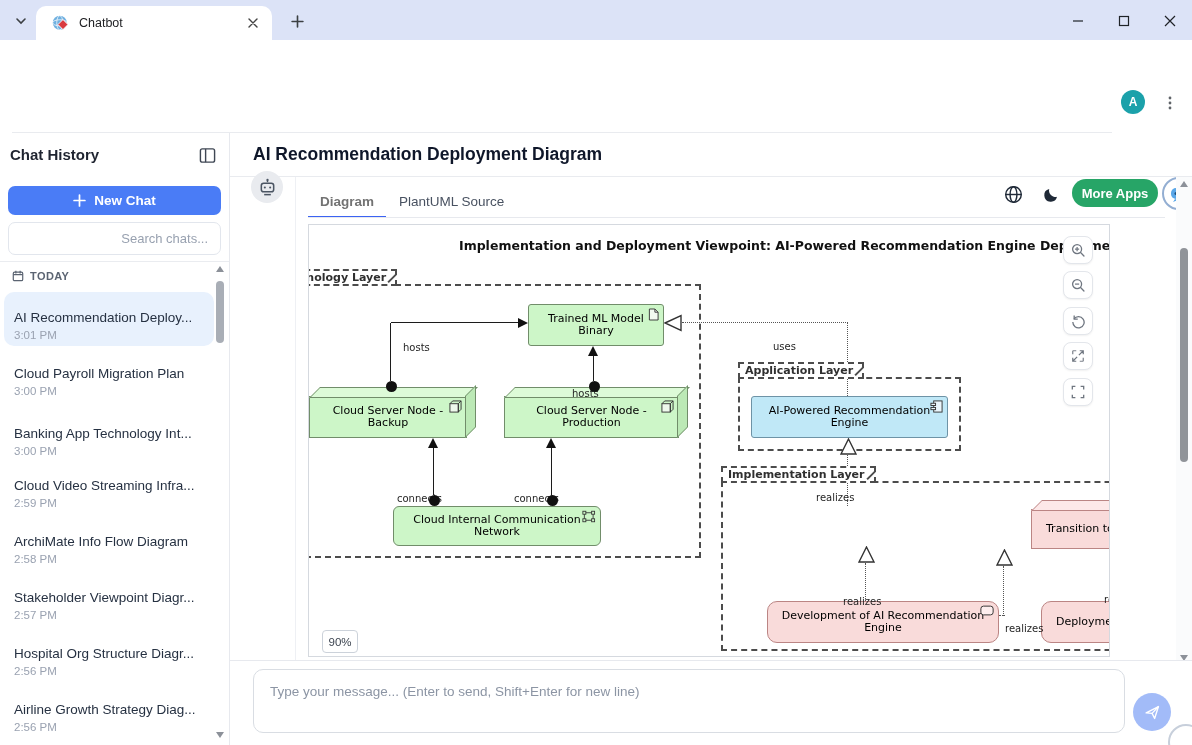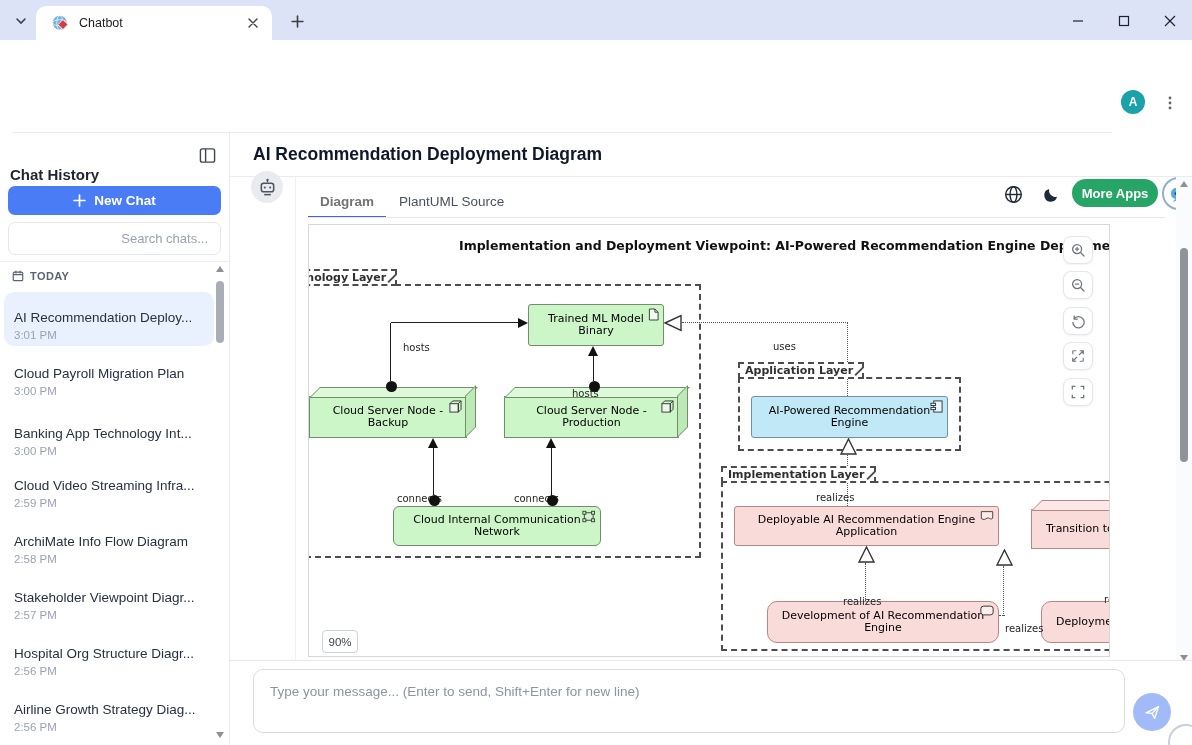--- a/index.html
+++ b/index.html
@@ -244,21 +244,21 @@
       <svg width="20" height="20" viewBox="0 0 20 20">
           <rect x="2" y="4" width="16" height="11" rx="5" fill="#5aa7e8"></rect>
           <circle cx="7" cy="9.5" r="1.5" fill="#1d4e79"></circle>
           <circle cx="13" cy="9.5" r="1.5" fill="#1d4e79"></circle>
           <path d="M6 15l-2 3 5-2z" fill="#5aa7e8"></path>
         </svg>
     </div>
   </div>
 
   <div class="sidebar">
-    <div class="sb-title" style="top:13px;left:10px;position:absolute;margin-top:20px;">Chat History</div>
+    <div class="sb-title" style="top:13px;left:10px;position:absolute;">Chat History</div>
     <div class="sb-toggle" style="top:12px;">
       <svg width="17" height="17" viewBox="0 0 18 18">
           <rect x="1.5" y="2" width="15" height="14" rx="2" fill="none" stroke="#3f4754" stroke-width="1.5"></rect>
           <path d="M7 2v14" stroke="#3f4754" stroke-width="1.5"></path>
         </svg>
     </div>
     <div class="new-chat">
       <svg width="13" height="13" viewBox="0 0 12 12">
           <path d="M6 1v10M1 6h10" stroke="#fff" stroke-width="1.6" stroke-linecap="round"></path>
         </svg>
@@ -386,26 +386,20 @@
 
     <div class="d-box blue r3" style="left:442px;top:171px;width:197px;height:42px;">
       <span>AI-Powered Recommendation Engine</span>
       <svg class="box-ic" width="13" height="13" viewBox="0 0 14 14">
           <rect x="4" y="1" width="9" height="12" fill="#eaf6fc" stroke="#333"></rect>
           <rect x="1" y="3.5" width="5" height="2.4" fill="#eaf6fc" stroke="#333"></rect>
           <rect x="1" y="8" width="5" height="2.4" fill="#eaf6fc" stroke="#333"></rect>
         </svg>
     </div>
 
-    <div class="d-box pink r3" style="left:425px;top:281px;width:265px;height:40px;">
-      <span>Deployable AI Recommendation Engine Application</span>
-      <svg class="box-ic" width="14" height="12" viewBox="0 0 16 13">
-          <path d="M1.5 1.5h13v7.5c-2.5 2.5-4-1.5-6.5 0s-4 2-6.5.5z" fill="#fdeeee" stroke="#333" stroke-width="1"></path>
-        </svg>
-    </div>
 
     <div class="d-box pink node3d pink3d" style="left:722px;top:284px;width:120px;height:40px;justify-content:flex-start;padding-left:14px;">
       <span>Transition to A</span>
     </div>
 
     <div class="d-box pink r10" style="left:458px;top:376px;width:232px;height:42px;">
       <span>Development of AI Recommendation Engine</span>
       <svg class="box-ic" width="14" height="11" viewBox="0 0 16 12">
           <rect x="1" y="1" width="14" height="10" rx="3" fill="#fdeeee" stroke="#333" stroke-width="1.1"></rect>
         </svg>

